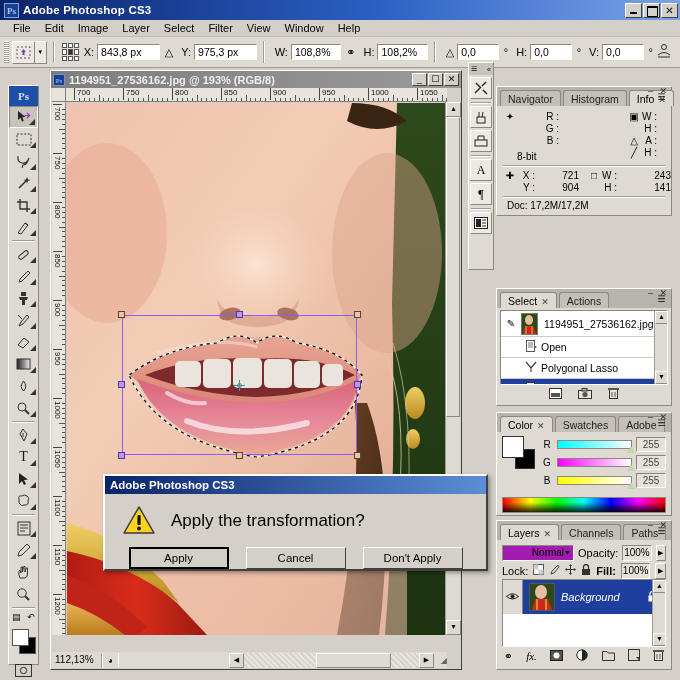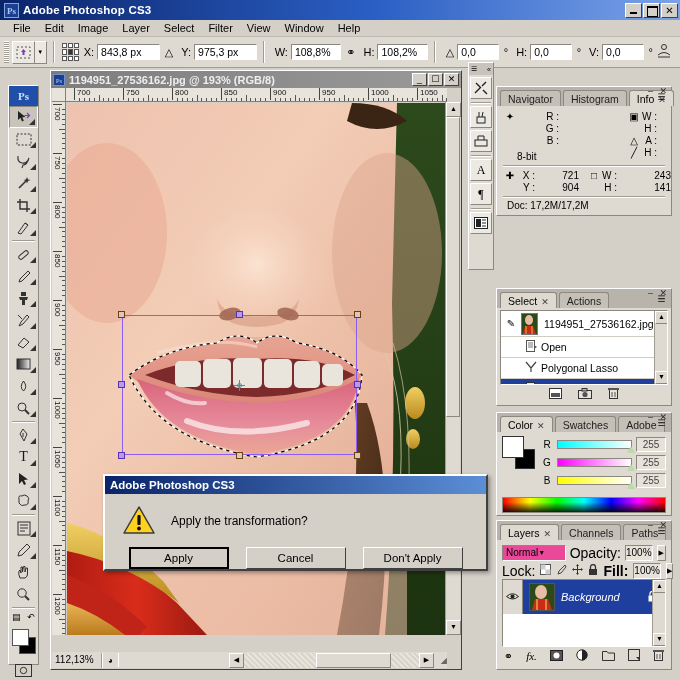--- a/index.html
+++ b/index.html
@@ -246,24 +246,24 @@
     background: #fff; border: 1px solid #333; }
   #col-bg { position: absolute; left: 13px; top: 13px; width: 20px; height: 20px;
     background: #000; border: 1px solid #333; }
   #spectrum { height: 16px; margin-top: 3px; border: 1px solid #8c8880;
     background: linear-gradient(to right, #f00, #ff0, #0f0, #0ff, #00f, #f0f, #f00); }
   #spectrum-dark { background: linear-gradient(to bottom, rgba(0,0,0,0) 30%, rgba(0,0,0,.85)); height:100%; }
 
   
   #layers-panel { top: 520px; height: 150px; }
   .lay-row1 { display: flex; align-items: center; height: 19px; gap: 4px; }
-  .lay-select { width: 84px; height: 16px; background: #ec4899; border: 1px solid;
+  .lay-select { width: 84px; height: 16px; background: #a21caf; border: 1px solid;
     border-color: #8c8880 #fff #fff #8c8880; font-size: 10px; padding-left: 3px;
-    line-height: 14px; display: flex; align-items: center; justify-content: flex-start; }
-  .lay-lbl { font-size: 14px; }
+    line-height: 14px; display: flex; align-items: center; justify-content: flex-end; }
+  .lay-lbl { font-size: 11px; }
   .lay-val { width: 34px; height: 16px; background: #e6e2da; border: 1px solid;
     border-color: #8c8880 #fff #fff #8c8880; font-size: 10px; text-align: center; line-height: 14px; }
   .lay-spin { width: 12px; height: 16px; background: #ded9d1; border: 1px solid;
     border-color: #fff #8c8880 #8c8880 #fff; font-size: 7px; text-align: center; line-height: 13px; }
   .lay-lockrow { display: flex; align-items: center; height: 17px; gap: 5px; font-size: 10px; }
   .lay-list { background: #fff; border: 1px solid; border-color: #8c8880 #fff #fff #8c8880;
     height: 68px; position: relative; overflow: hidden; }
   .lay-item { display: flex; align-items: center; height: 34px; background: #1f3f9e; }
   .lay-eye { width: 20px; text-align: center; font-size: 11px; color: #fff;
     border-right: 1px solid #8c8880; height: 100%; line-height: 34px; background: #ded9d1; color: #000; }
@@ -275,21 +275,21 @@
   #dialog {
     position: absolute; left: 103px; top: 474px; width: 385px; height: 97px;
     background: #d4d0c8; border: 2px solid; border-color: #fff #404040 #404040 #fff;
     box-shadow: 2px 2px 4px rgba(0,0,0,.35);
   }
   #dlg-title { height: 18px; background: linear-gradient(to right,#0a246a,#5b8ed6);
     display: flex; align-items: center; padding-left: 5px; }
   #dlg-title span { color: #fff; font-weight: bold; font-size: 11.5px; }
   #dlg-body { display: flex; align-items: center; padding: 12px 0 0 18px; }
   #warn-icon { width: 32px; height: 29px; position: relative; margin-right: 16px; }
-  #dlg-msg { font-size: 12px; color: #000; }
+  #dlg-msg { font-size: 17px; color: #000; }
   #dlg-buttons { display: flex; justify-content: center; gap: 17px; margin-top: 12px; }
   .dbtn { width: 100px; height: 22px; background: #d4d0c8; font-size: 11.5px;
     border: 1px solid; border-color: #fff #404040 #404040 #fff;
     display: flex; align-items: center; justify-content: center; cursor: pointer; }
   .dbtn.def { border: 2px solid #000; }
 </style>
 </head>
 <body>
 
 <div id="app">

